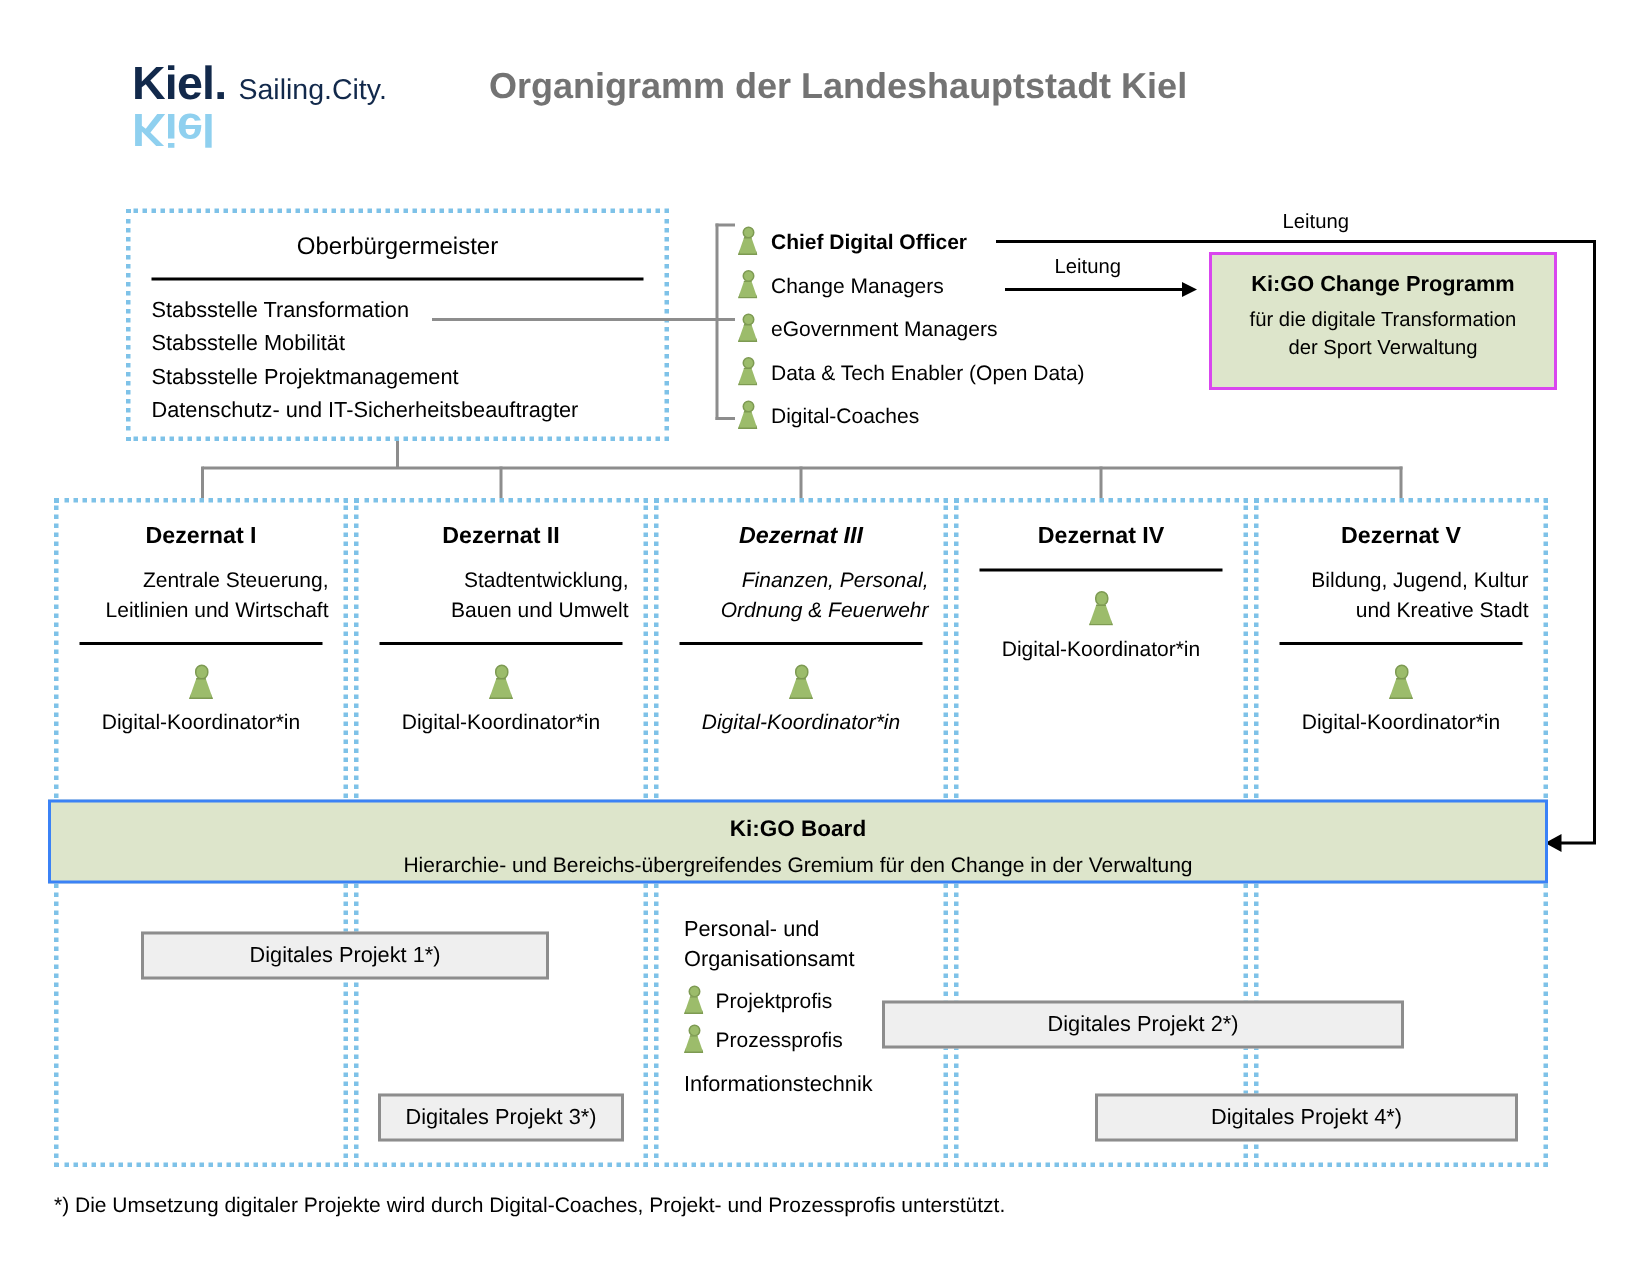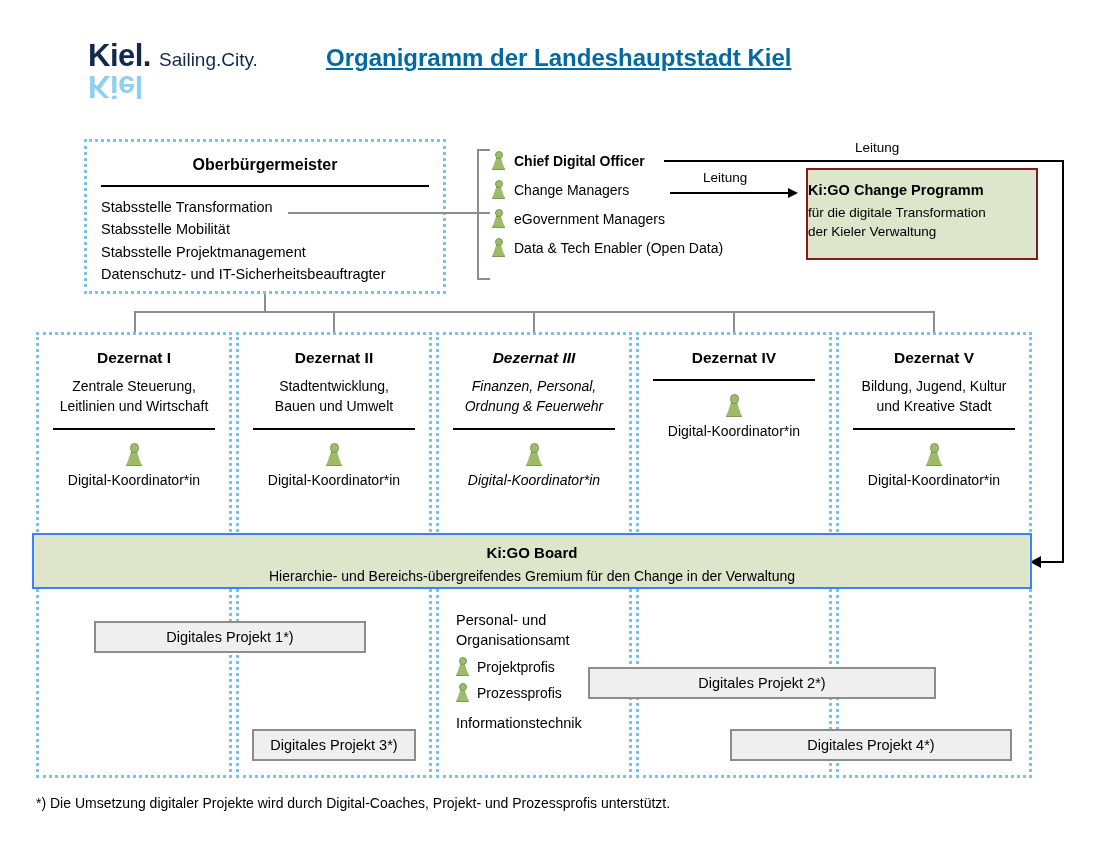--- a/index.html
+++ b/index.html
@@ -44,24 +44,23 @@
     line-height: 1;
     transform: scaleY(-1);
     transform-origin: top left;
     margin-top: 31px;
     display: inline-block;
   }
   #title-block { left: 326px; top: 44px; width: 600px; }
   .main-title {
     font-size: 24px;
     font-weight: bold;
-    color: #0369a1;
+    color: #737373;
     line-height: 1.15;
     white-space: nowrap;
-    text-decoration: underline;
   }
   .sub-title {
     font-size: 21px;
     font-weight: normal;
     color: #12294b;
     line-height: 1.2;
     margin-top: 3px;
     white-space: nowrap;
   }
 
@@ -70,21 +69,21 @@
     border: 3px dotted #7ec2e8;
     background: #ffffff;
     box-sizing: border-box;
   }
 
   
   #ob-box { left: 84px; top: 139px; width: 362px; height: 155px; }
   .ob-title {
     text-align: center;
     font-size: 16px;
-    font-weight: bold;
+    font-weight: normal;
     margin-top: 14px;
   }
   .ob-rule {
     height: 0;
     border-top: 2px solid #000;
     margin: 11px 14px 0 14px;
   }
   .ob-list {
     margin: 9px 0 0 14px;
     font-size: 14.5px;
@@ -138,23 +137,23 @@
     width: 13px; height: 131px;
     border: 2px solid #8d8d8d;
     border-right: none;
     box-sizing: border-box;
   }
 
   
   #kigo-prog {
     left: 806px; top: 168px; width: 232px; height: 92px;
     background: #dde5cb;
-    border: 2px solid #7f1d1d;
-    box-sizing: border-box;
-    text-align: left;
+    border: 2px solid #d946ef;
+    box-sizing: border-box;
+    text-align: center;
   }
   .kigo-prog-title {
     font-size: 14.5px; font-weight: bold; margin-top: 12px;
   }
   .kigo-prog-sub {
     font-size: 13.5px; line-height: 1.4; margin-top: 6px;
   }
 
   
   .hline { background: #000; height: 2px; }
@@ -181,21 +180,21 @@
   
   .dez-col { top: 332px; width: 196px; height: 446px; }
   .dez-inner { padding: 0 10px; }
   .dez-title {
     text-align: center;
     font-size: 15.5px;
     font-weight: bold;
     margin-top: 14px;
   }
   .dez-desc {
-    text-align: center;
+    text-align: right;
     font-size: 14px;
     line-height: 1.4;
     margin-top: 10px;
   }
   .dez-rule {
     height: 0;
     border-top: 2px solid #000;
     margin: 12px 4px 0 4px;
   }
   .dez-person { text-align: center; margin-top: 13px; }
@@ -306,37 +305,44 @@
         </span>
       <span class="label">eGovernment Managers</span>
     </div>
     <div class="cdo-item">
       <span class="person">
           <span class="head"></span>
           <span class="body"></span>
         </span>
       <span class="label">Data &amp; Tech Enabler (Open Data)</span>
     </div>
+    <div class="cdo-item">
+      <span class="person">
+          <span class="head"></span>
+          <span class="body"></span>
+        </span>
+      <span class="label">Digital-Coaches</span>
+    </div>
   </div>
 
   <div class="abs hline" style="left:664px; top:160px; width:400px;"></div>
   <div class="abs vline" style="left:1062px; top:160px; height:402px;"></div>
   <div class="abs hline" style="left:1040px; top:561px; width:24px;"></div>
   <div class="abs arrow-left" style="left:1030px; top:556px;"></div>
   <div class="abs lbl" style="left:855px; top:140px;">Leitung</div>
 
   <div class="abs hline" style="left:670px; top:192px; width:118px;"></div>
   <div class="abs arrow-right" style="left:788px; top:187.5px;"></div>
   <div class="abs lbl" style="left:703px; top:170px;">Leitung</div>
 
   <div class="abs" id="kigo-prog">
     <div class="kigo-prog-title">Ki:GO Change Programm</div>
     <div class="kigo-prog-sub">
       <div>für die digitale Transformation</div>
-      <div>der Kieler Verwaltung</div>
+      <div>der Sport Verwaltung</div>
     </div>
   </div>
 
   <div class="abs vline-gray" style="left:264px; top:294px; height:18px;"></div>
   <div class="abs hline-gray" style="left:135px; top:311px; width:800px;"></div>
   <div class="abs vline-gray" style="left:134px; top:311px; height:21px;"></div>
   <div class="abs vline-gray" style="left:333px; top:311px; height:21px;"></div>
   <div class="abs vline-gray" style="left:533px; top:311px; height:21px;"></div>
   <div class="abs vline-gray" style="left:733px; top:311px; height:21px;"></div>
   <div class="abs vline-gray" style="left:933px; top:311px; height:21px;"></div>

